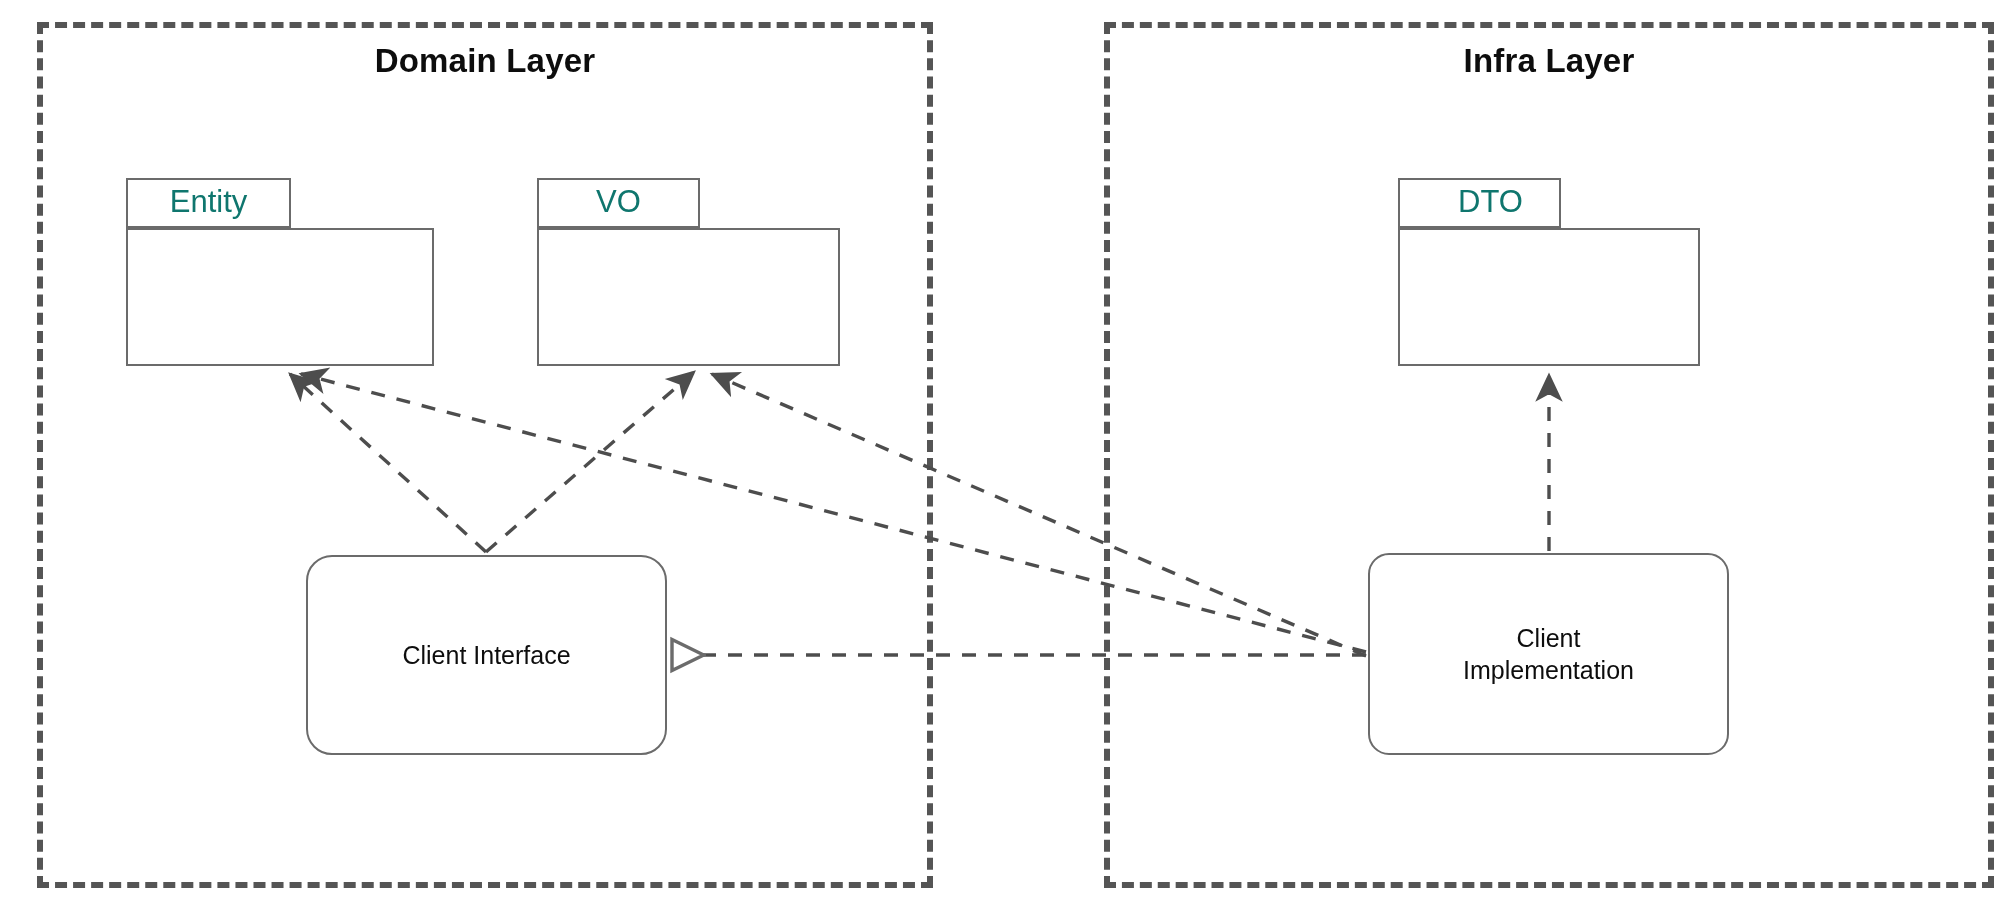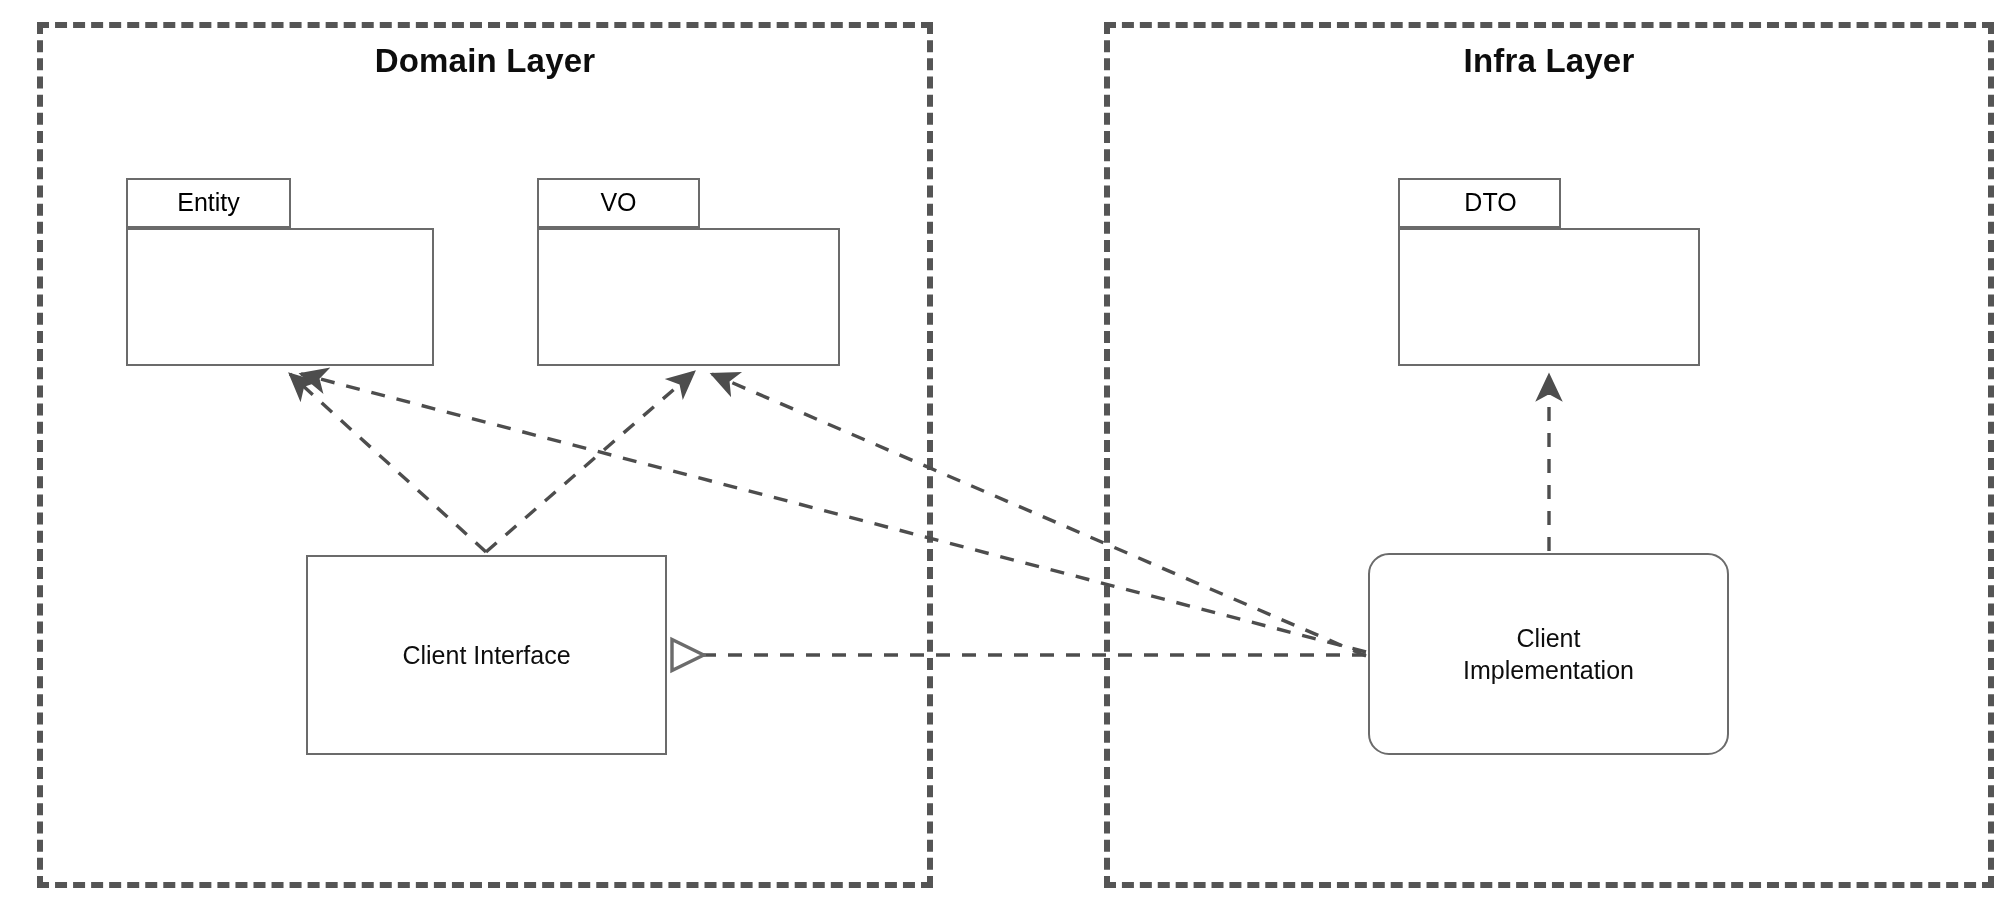--- a/index.html
+++ b/index.html
@@ -61,22 +61,22 @@
     background: #ffffff;
     z-index: 1;
   }
   .package .pkg-label {
     position: absolute;
     left: 0;
     top: 0;
     height: 50px;
     line-height: 48px;
     text-align: center;
-    font-size: 25px;
-    color: #000000;
+    font-size: 31px;
+    color: #0f766e;
     z-index: 3;
     white-space: nowrap;
   }
 
   #pkg-entity { left: 110px; top: 178px; width: 308px; height: 188px; }
   #pkg-entity .pkg-tab   { width: 165px; }
   #pkg-entity .pkg-body  { width: 308px; height: 138px; }
   #pkg-entity .pkg-label { width: 165px; }
 
   #pkg-vo { left: 521px; top: 178px; width: 320px; height: 188px; }
@@ -97,21 +97,21 @@
     background: #ffffff;
     display: flex;
     align-items: center;
     justify-content: center;
     text-align: center;
     font-size: 25px;
     color: #0d0d0d;
     line-height: 1.28;
     z-index: 2;
   }
-  #client-interface-box      { left: 290px;  top: 555px; width: 361px; height: 200px; }
+  #client-interface-box      { left: 290px;  top: 555px; width: 361px; height: 200px; border-radius: 26px; }
   #client-implementation-box { left: 1352px; top: 553px; width: 361px; height: 202px; border-radius: 21px; }
 
   
   #connectors {
     position: absolute;
     left: 0;
     top: 0;
     width: 2000px;
     height: 906px;
     z-index: 1;

